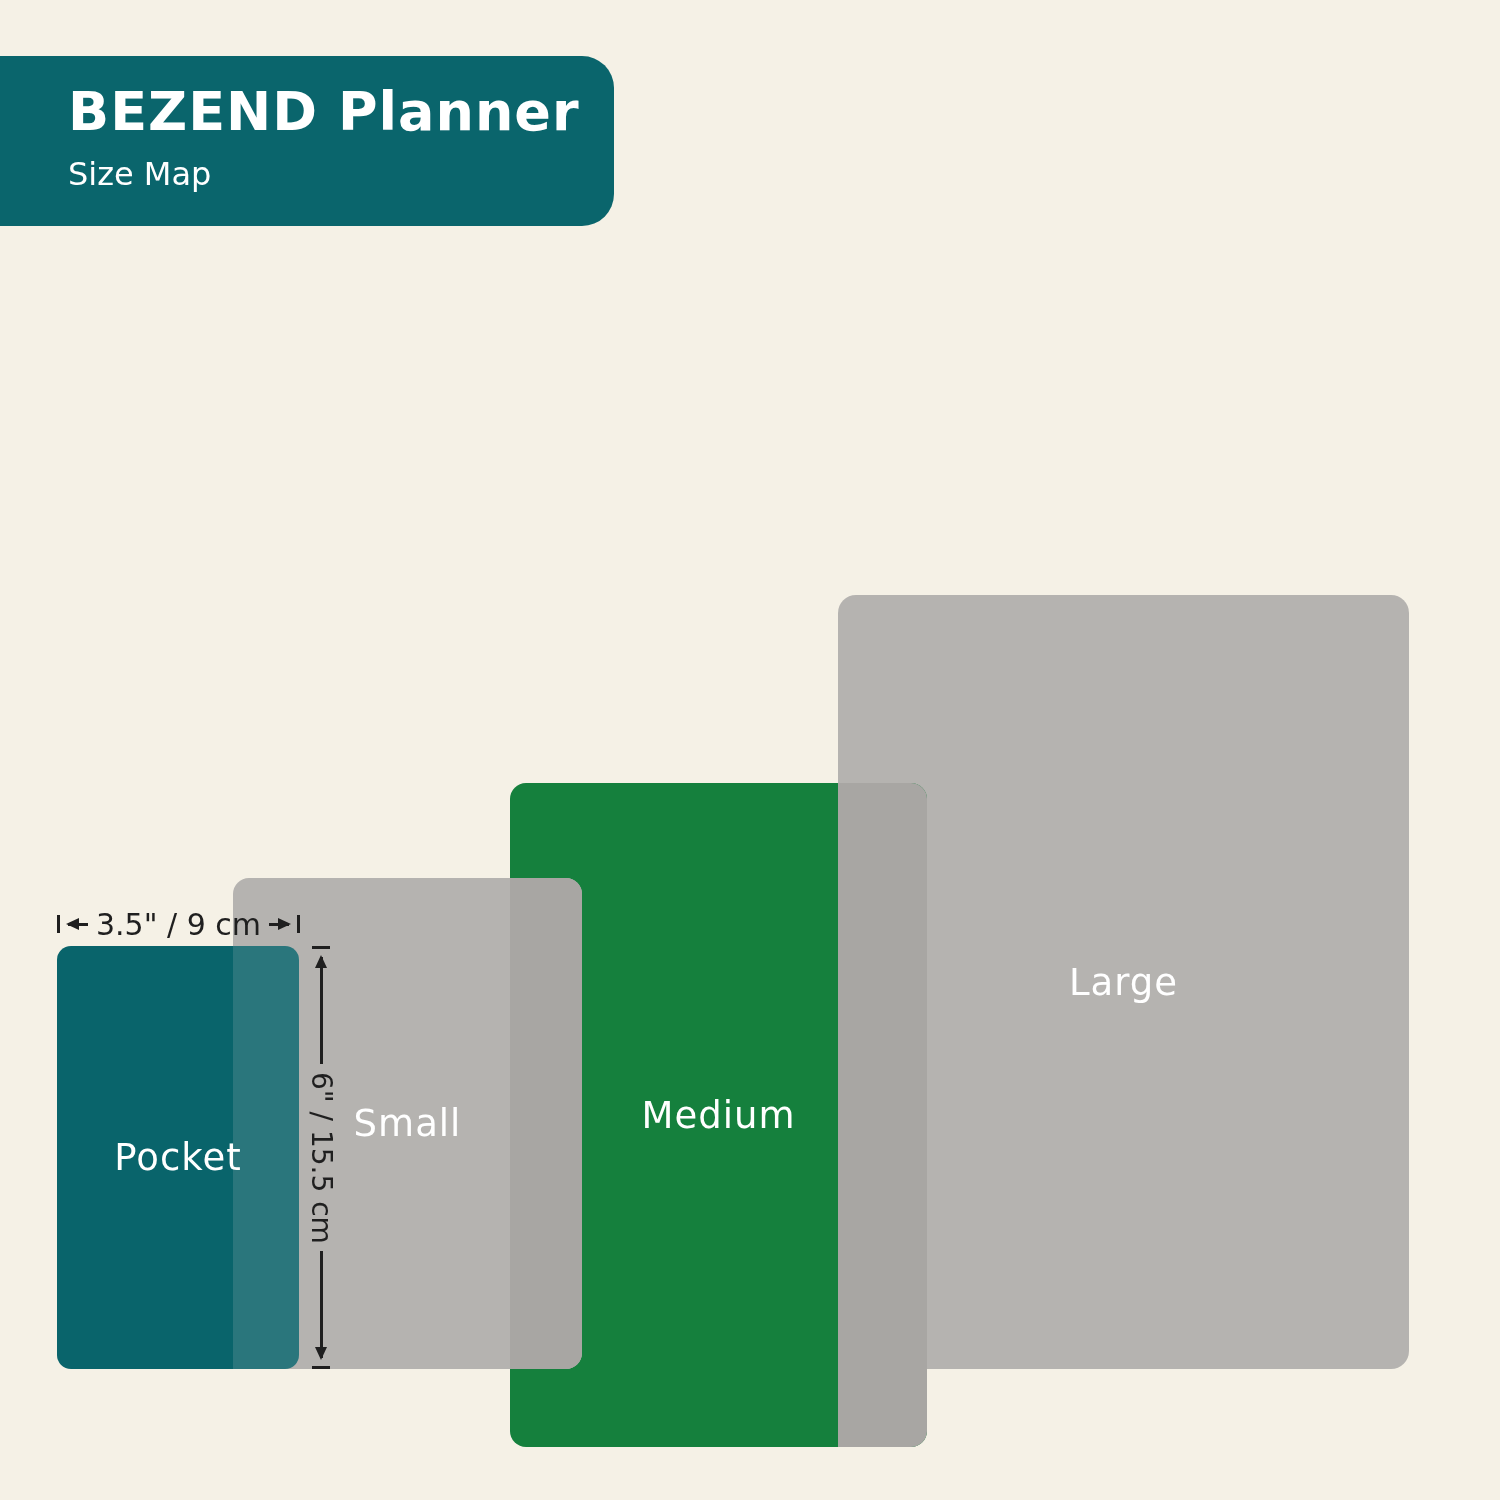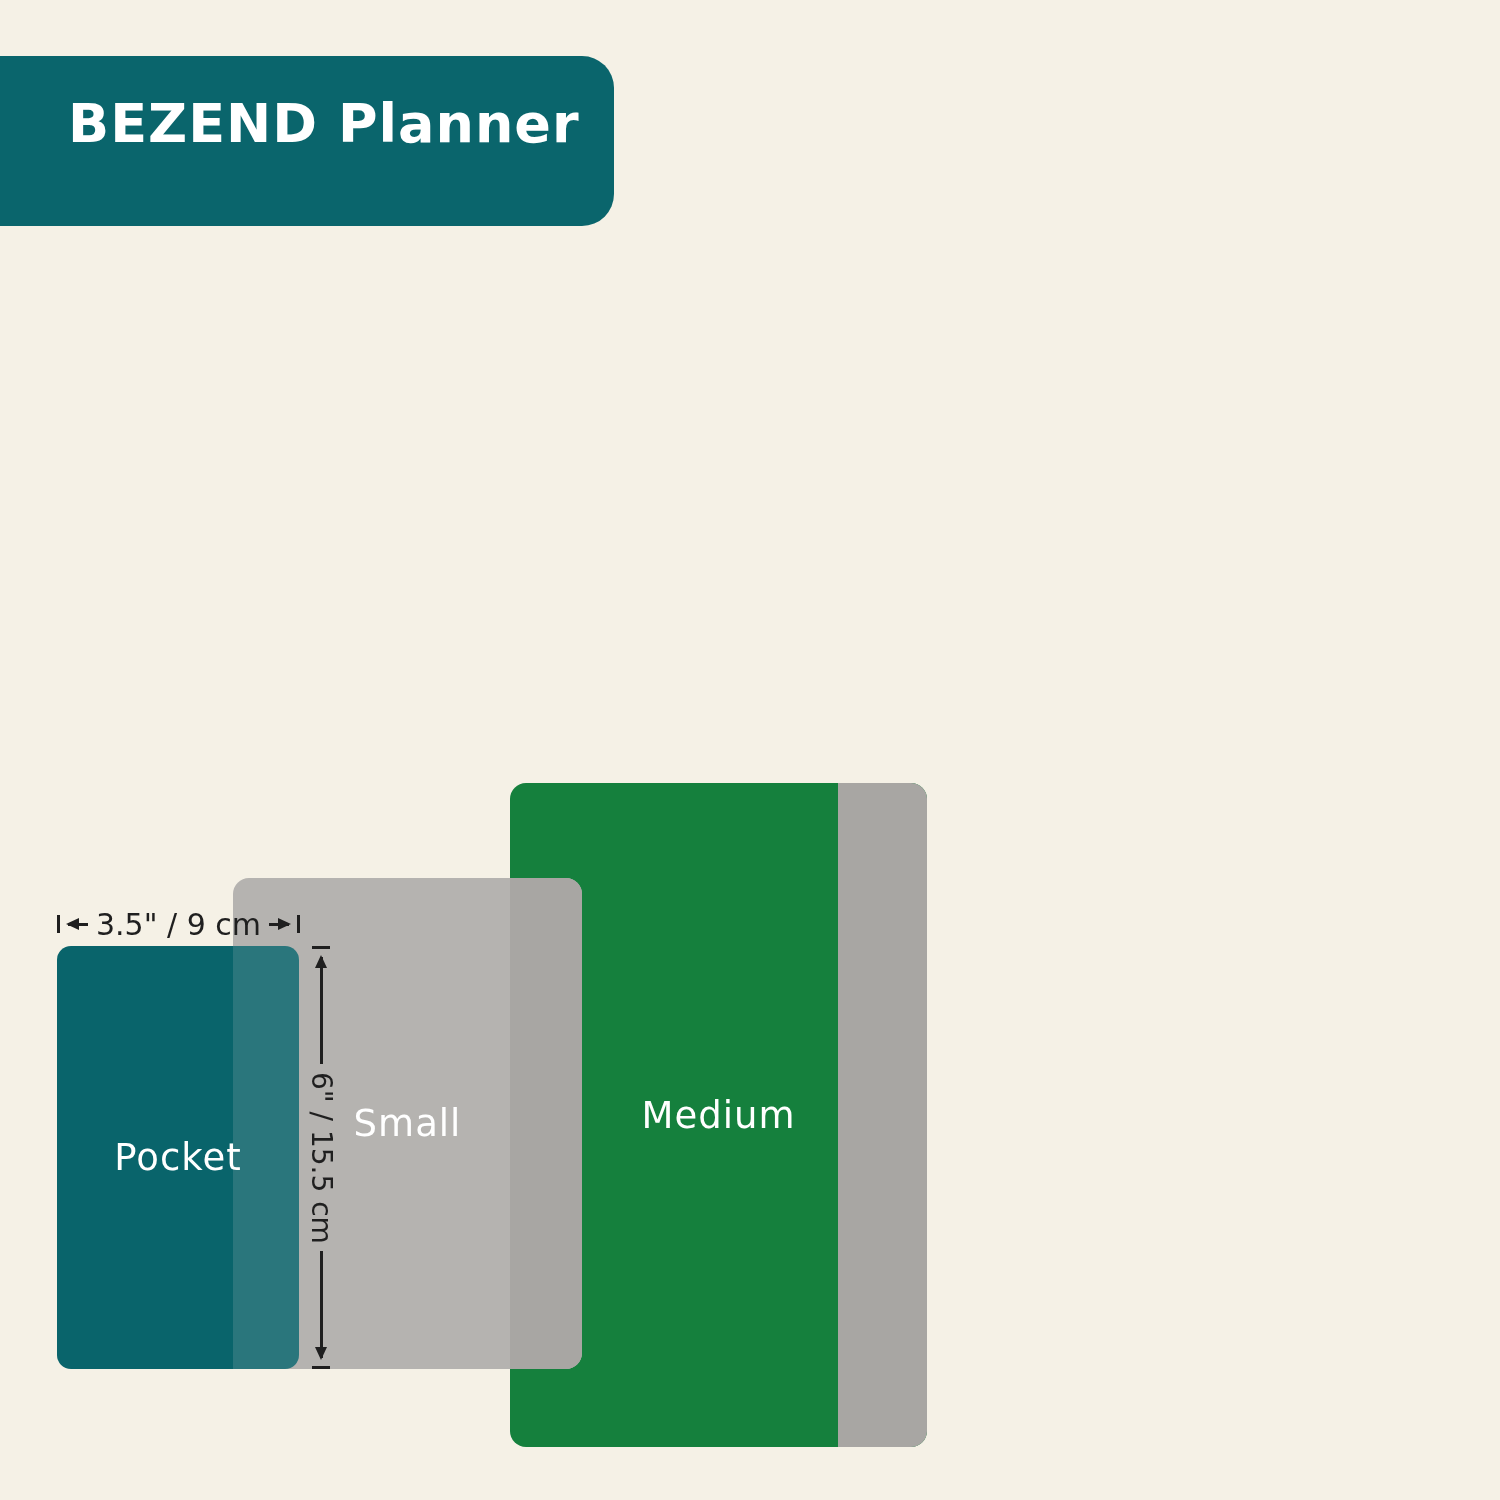--- a/index.html
+++ b/index.html
@@ -11,21 +11,21 @@
     font-family:"DejaVu Sans","Liberation Sans",sans-serif;
   }
 
   
   .badge{
     position:absolute;left:0;top:56px;
     width:614px;height:170px;
     background:#0A656C;
     border-radius:0 32px 32px 0;
     box-sizing:border-box;
-    padding:38px 0 0 68px;
+    padding:26px 0 0 68px;
     color:#FFFFFF;
   }
   .badge .title{
     font-size:54px;
     font-weight:bold;
     letter-spacing:1px;
     line-height:1.1;
   }
   .badge .subtitle{
     margin-top:14px;
@@ -128,22 +128,26 @@
     font-size:28px;white-space:nowrap;flex:0 0 auto;
   }
 </style>
 </head>
 <body>
 
 <div class="page">
 
   <header class="badge">
     <div class="title">BEZEND Planner</div>
+    <div class="subtitle">Size Map</div>
   </header>
 
+  <div class="rect large">
+    <span class="rect-label">Large</span>
+  </div>
 
   <div class="rect medium">
     <span class="strip"></span>
     <span class="rect-label">Medium</span>
   </div>
 
   <div class="rect pocket">
     <span class="strip"></span>
     <span class="rect-label">Pocket</span>
   </div>

